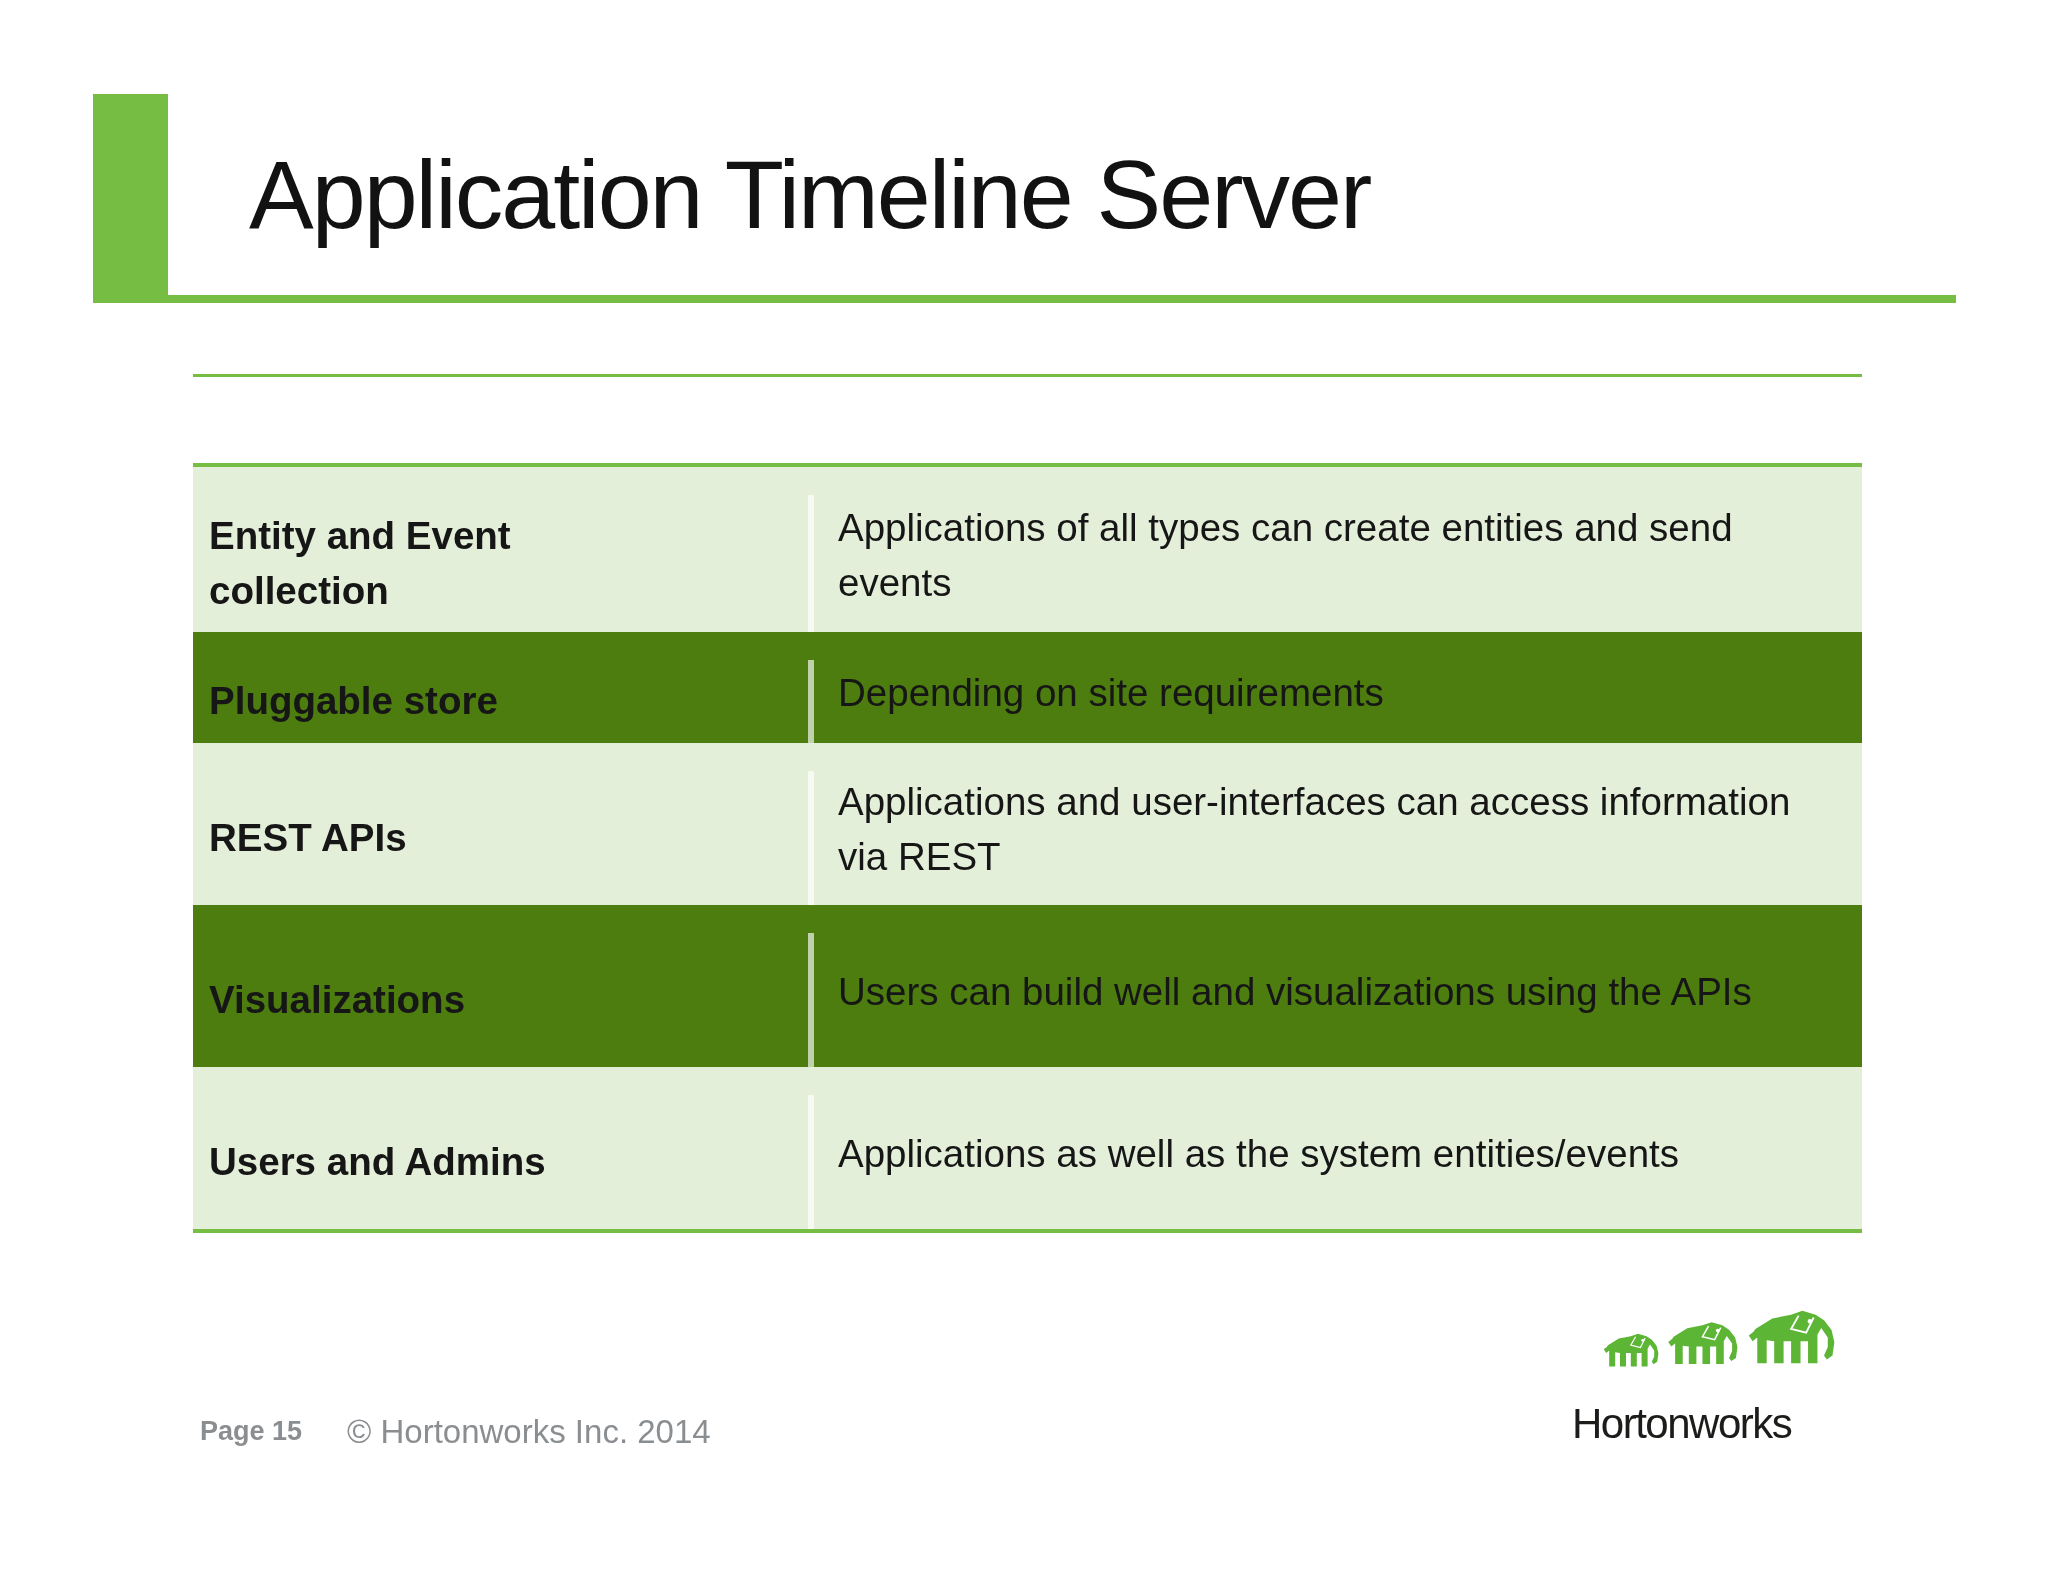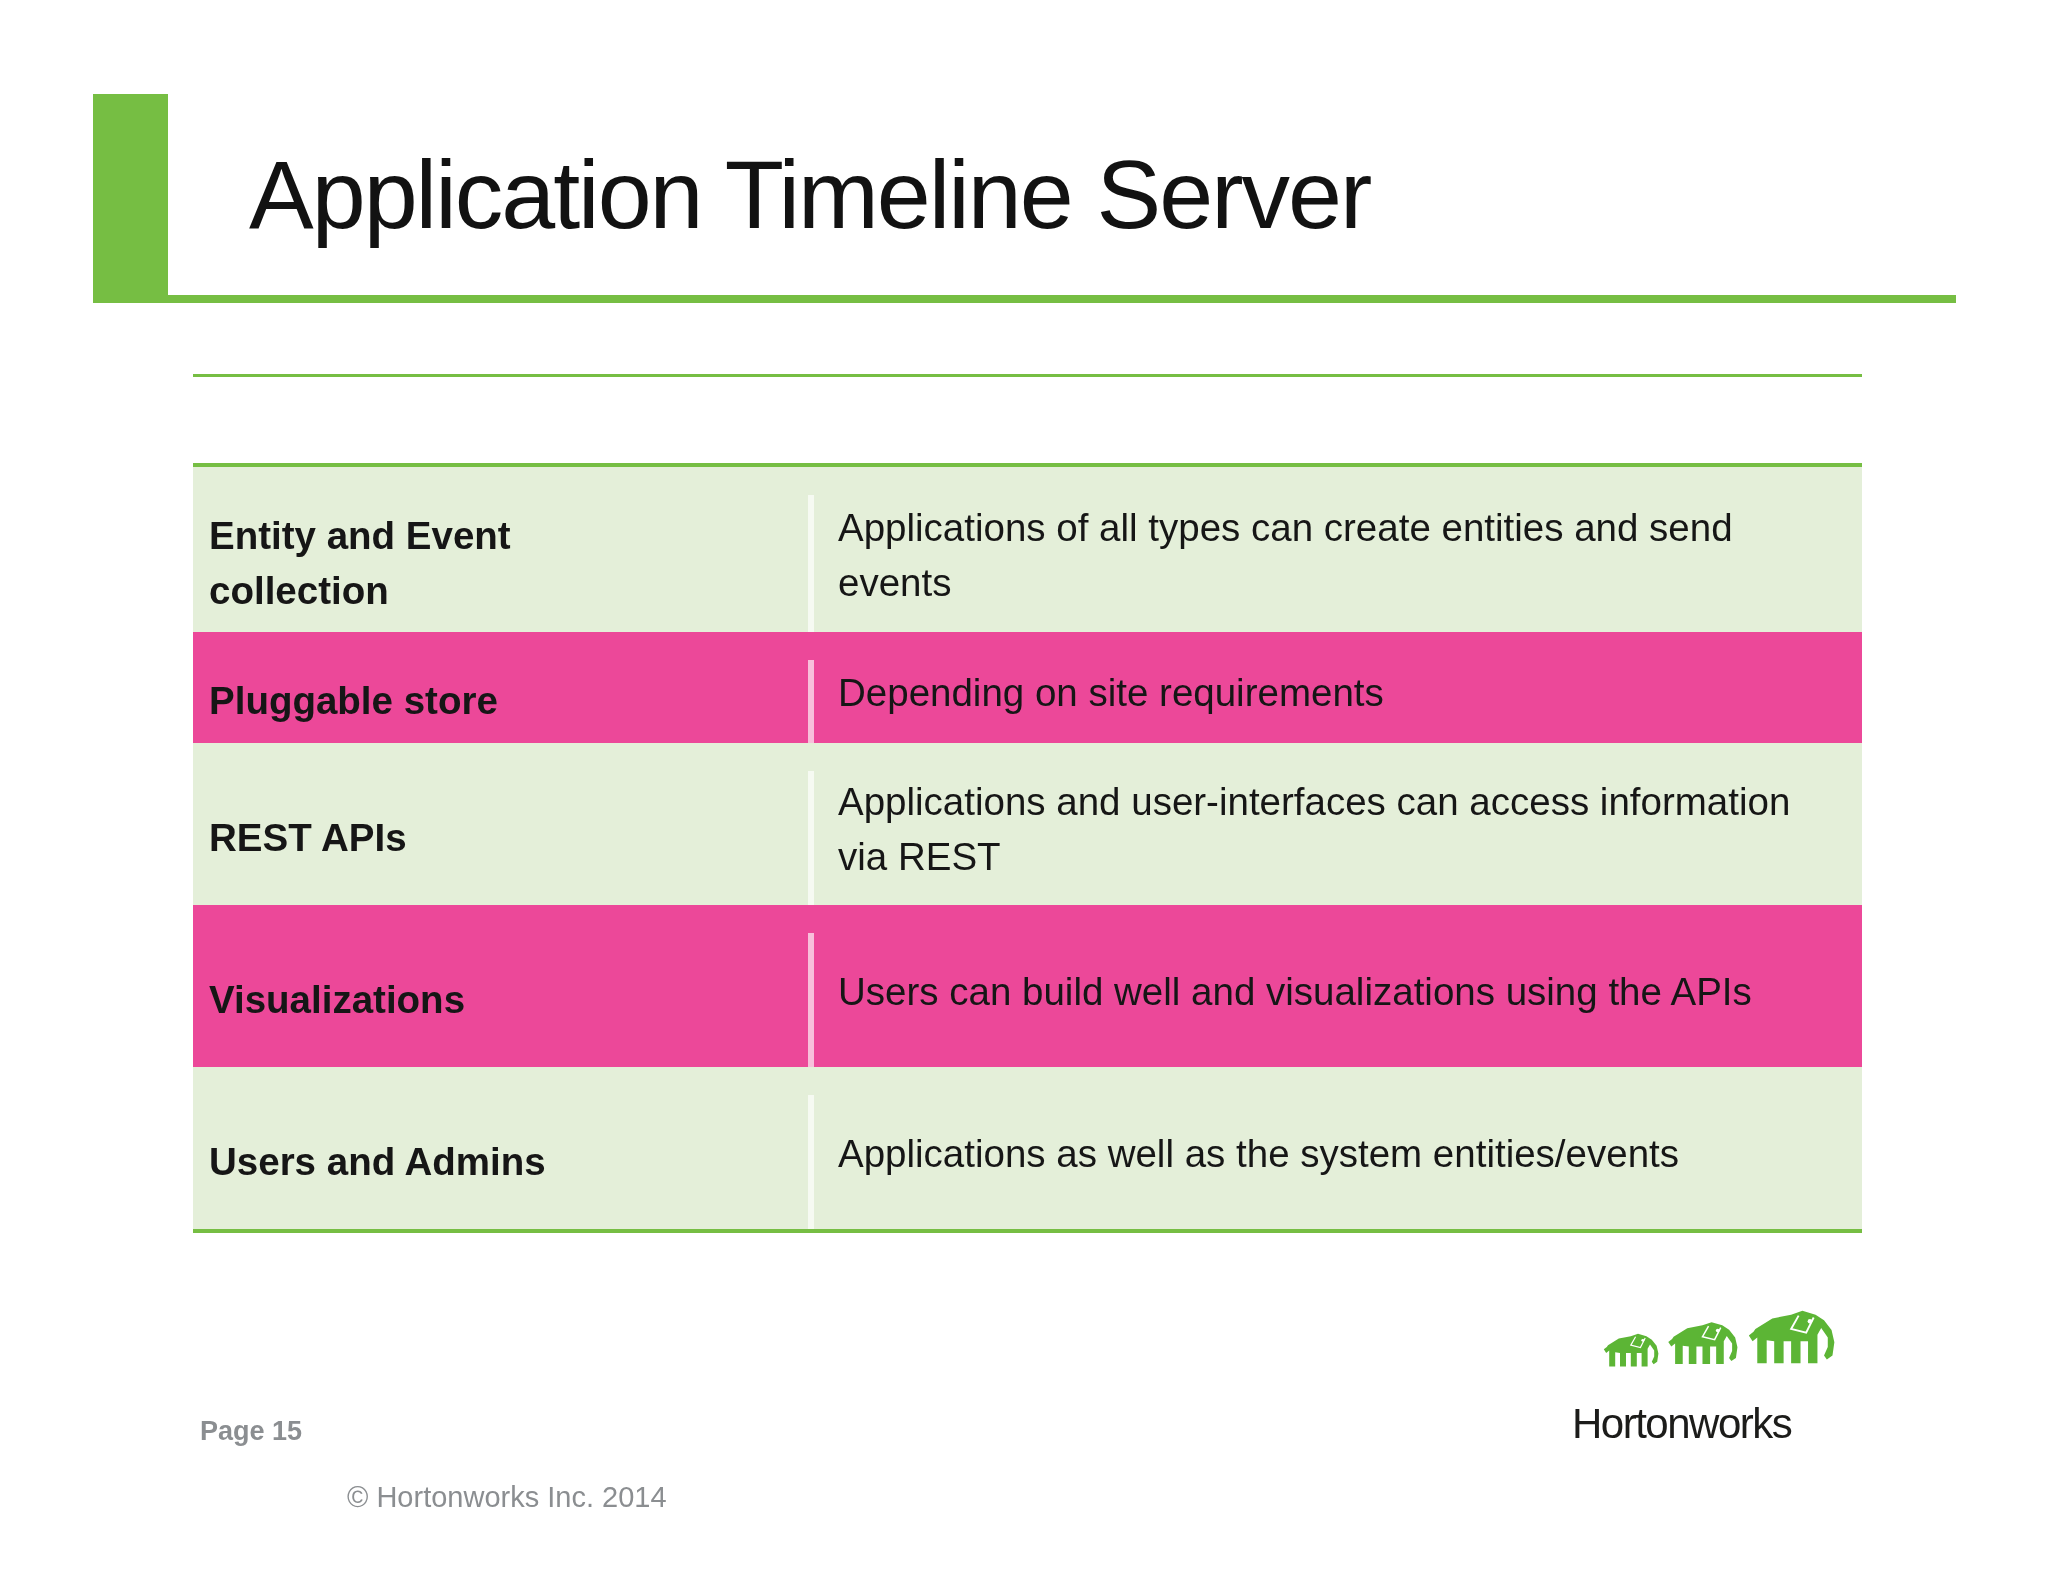--- a/index.html
+++ b/index.html
@@ -13,33 +13,33 @@
     position:absolute;left:201px;top:146px;font-size:97px;line-height:1.0;
     letter-spacing:-2px;color:#121212;white-space:nowrap;font-weight:400;margin-left:48px;
   }
   .title-underline{position:absolute;left:93px;top:295px;width:1863px;height:8px;background:#76BE43;}
   .section-line{position:absolute;left:193px;top:374px;width:1669px;height:3px;background:#76BE43;}
   
   .feature-table{
     position:absolute;left:193px;top:463px;width:1669px;
     border-top:4px solid #76BE43;border-bottom:4px solid #76BE43;
   }
-  .t-row{display:flex;min-height:162px;background:#ec4899;}
+  .t-row{display:flex;min-height:162px;background:#4d7c0f;}
   .t-row:nth-child(odd){background:#E4EFD9;}
   .t-row:nth-child(2){min-height:97px;}
   .cell{display:flex;align-items:center;box-sizing:border-box;
         font-size:38.5px;line-height:1.42;color:#161616;margin-top:28px;}
   .cell-label{width:615px;padding:14px 10px 14px 16px;font-weight:bold;}
   .cell-label span{display:block;max-width:450px;}
   .cell-desc{flex:1;border-left:6px solid rgba(255,255,255,0.65);
              padding:0 30px 16px 24px;}
   .cell-desc span{display:block;max-width:990px;}
   
   .footer-page{position:absolute;left:200px;top:1416px;font-size:27px;font-weight:bold;color:#8B8E91;}
-  .footer-copyright{position:absolute;left:347px;top:1481px;font-size:29px;color:#8B8E91;}
+  .footer-copyright{position:absolute;left:347px;top:1413px;font-size:33px;color:#8B8E91;}
   
   .logo{position:absolute;left:1570px;top:1302px;width:300px;height:120px;}
   .eleph{position:absolute;}
   .eleph-small{left:32px;top:30px;width:60px;height:37px;}
   .eleph-medium{left:96px;top:18px;width:76px;height:47px;}
   .eleph-large{left:176px;top:6px;width:94px;height:59px;}
   .logo-wordmark{
     position:absolute;left:2px;top:66px;font-size:42px;font-weight:normal;
     letter-spacing:-1.5px;color:#1c1c1a;white-space:nowrap;margin-top:32px;
   }

